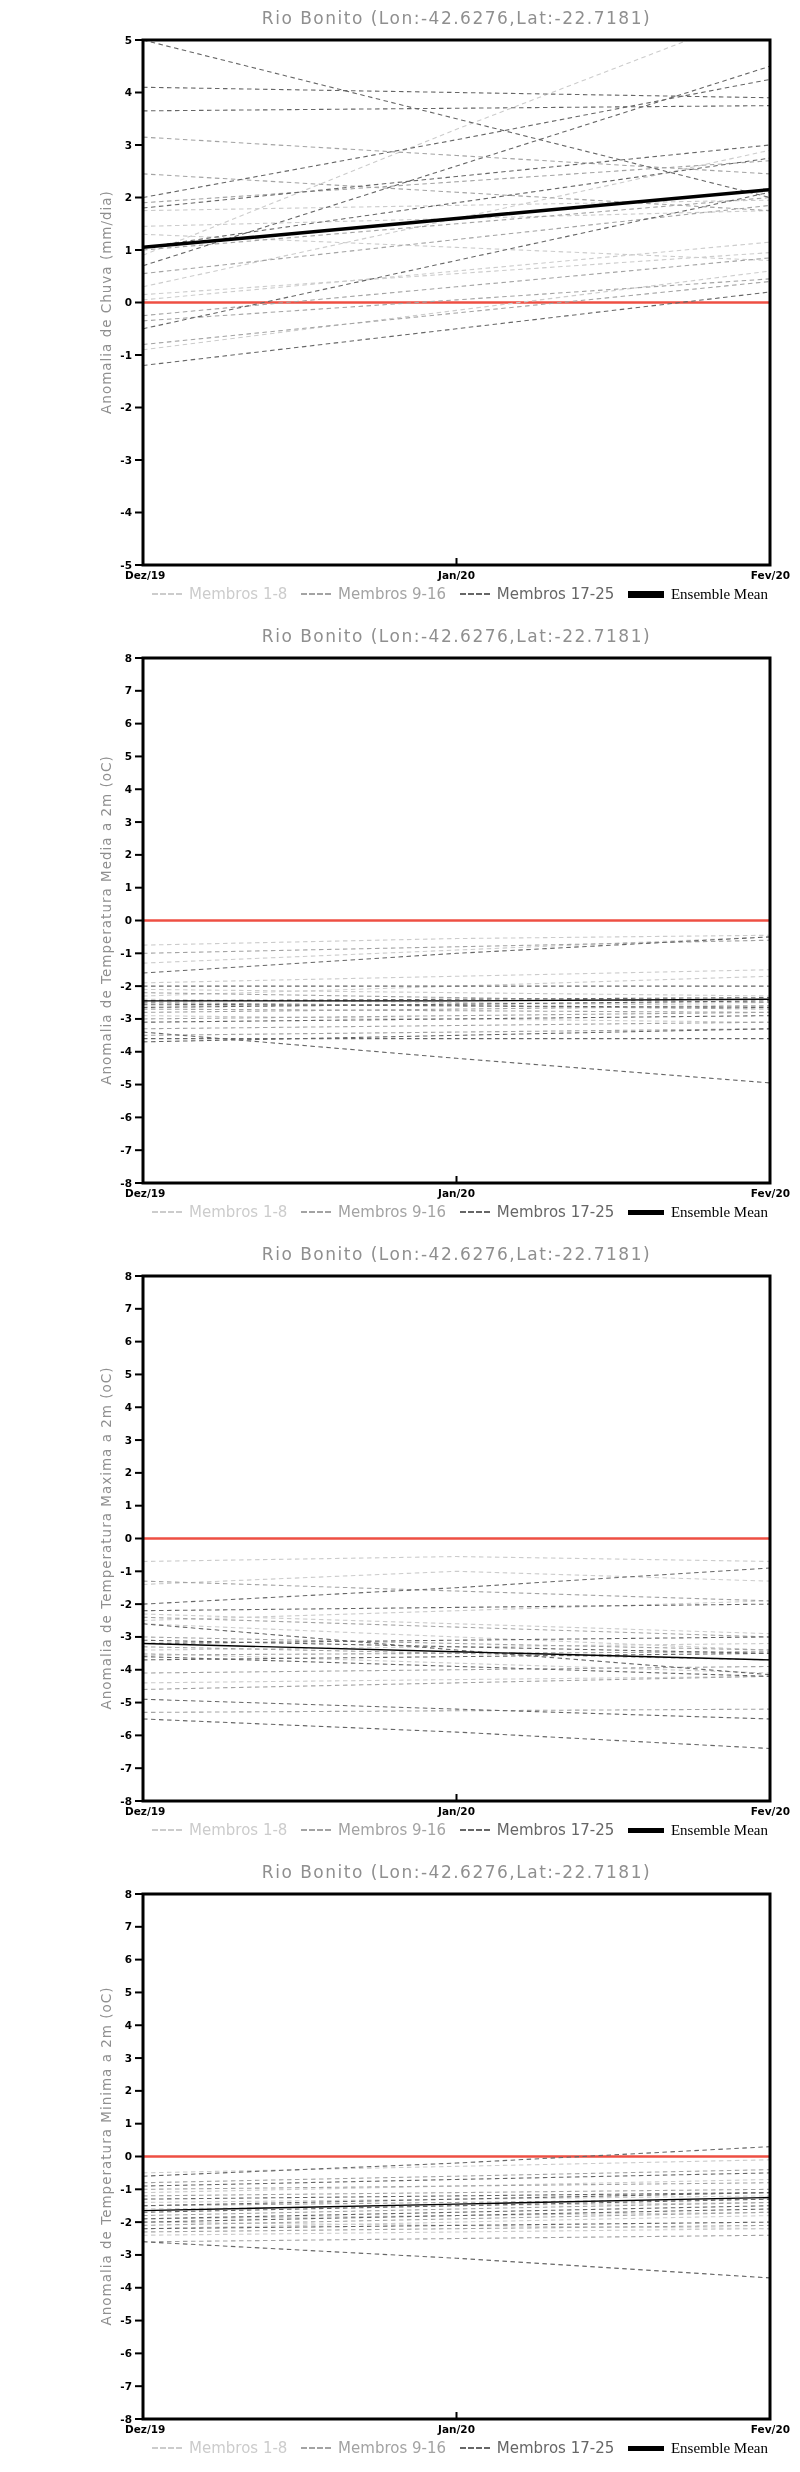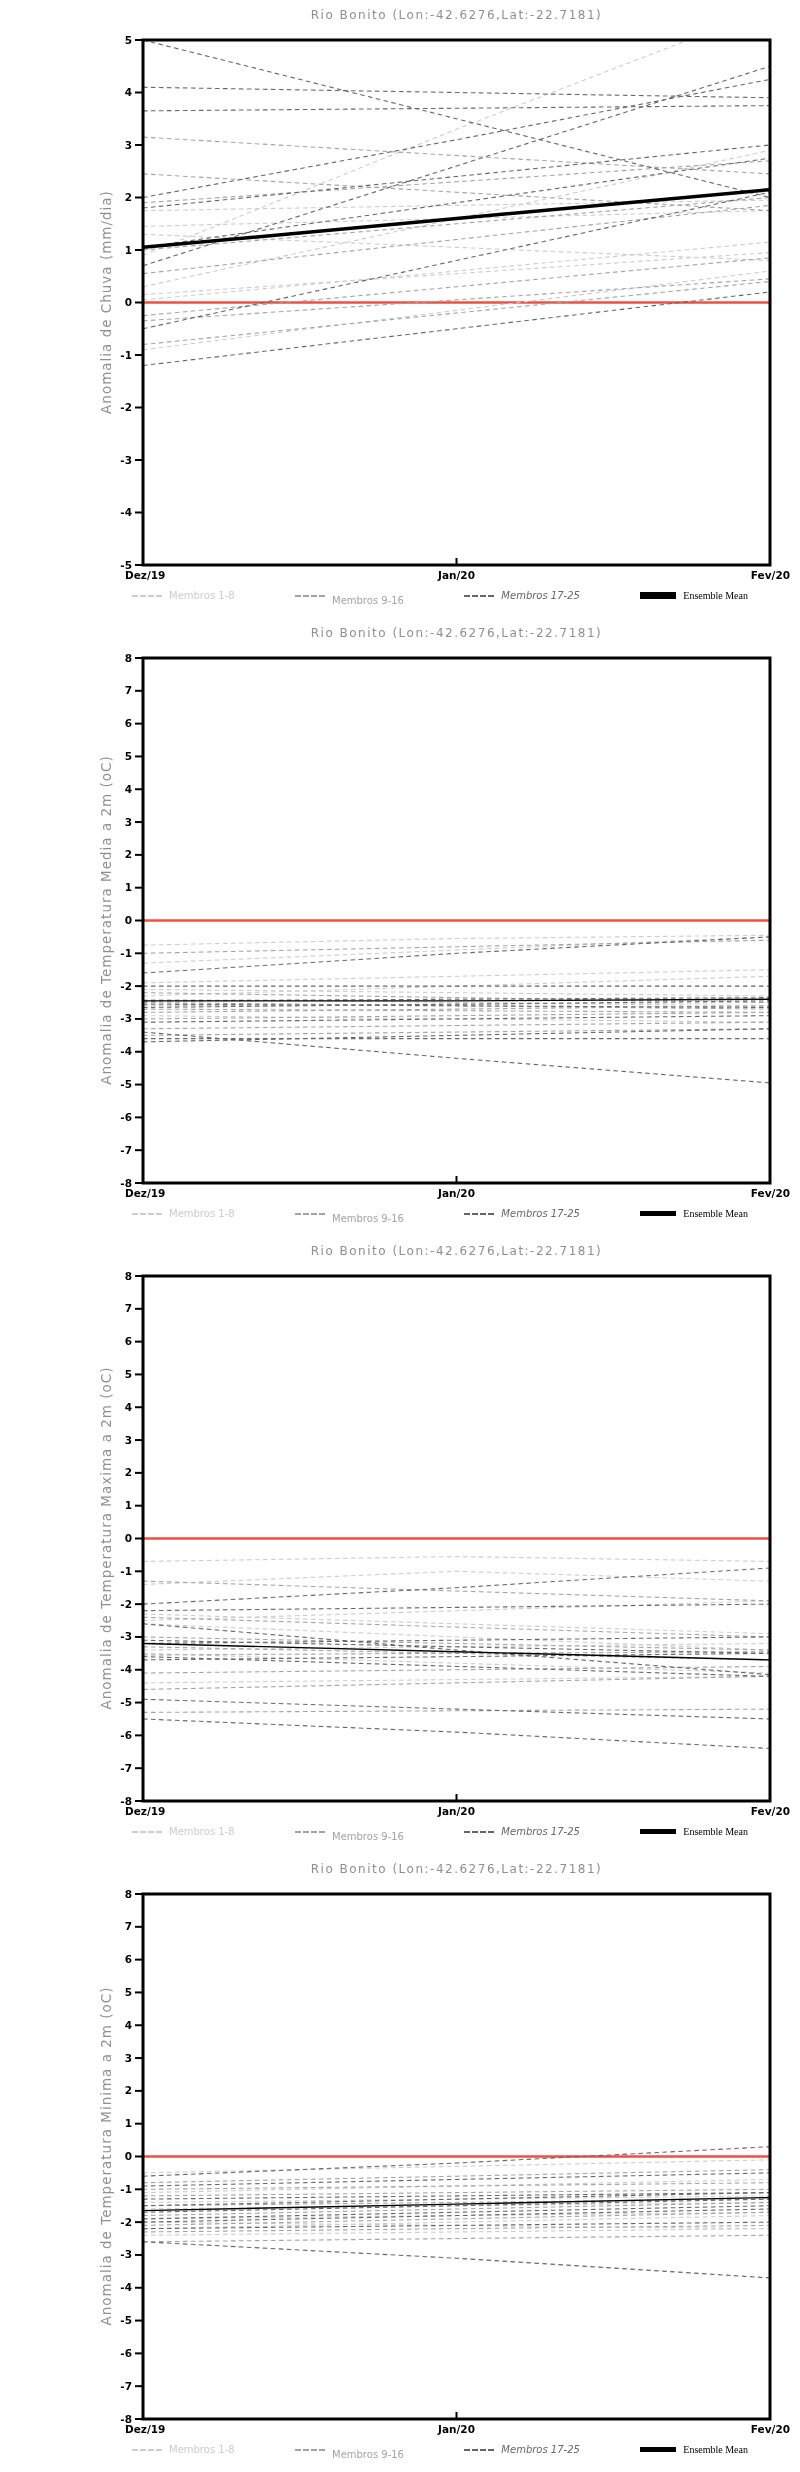--- a/index.html
+++ b/index.html
@@ -4,44 +4,44 @@
 <style>
   :root{
     --g1:#cccccc; --g2:#a3a3a3; --g3:#666666; --mean:#000000; --muted:#8f8f8f;
   }
   html,body{margin:0;padding:0;background:#ffffff;}
   body{width:800px;font-family:"DejaVu Sans", sans-serif;}
   .page{width:800px;height:2472px;position:relative;background:#fff;}
   .chart-block{position:relative;width:800px;height:618px;}
   .chart-title{
     position:absolute;top:8px;left:143px;width:627px;text-align:center;
-    font-size:12px;color:var(--muted);letter-spacing:1.5px;white-space:nowrap;
+    font-size:17px;color:var(--muted);letter-spacing:1.5px;white-space:nowrap;
   }
   .ylabel{
     position:absolute;top:302px;left:106px;
     transform:translate(-50%,-50%) rotate(-90deg);
     font-size:13.5px;color:var(--muted);white-space:nowrap;letter-spacing:1px;
   }
   svg.plot{position:absolute;left:0;top:0;}
   .tick{font-size:10.5px;font-weight:bold;fill:#000;font-family:"DejaVu Sans",sans-serif;}
   .xlab{font-size:10.5px;font-weight:bold;fill:#000;font-family:"DejaVu Sans",sans-serif;}
   .legend{
-    position:absolute;left:132px;top:585px;width:616px;
+    position:absolute;left:152px;top:585px;width:616px;
     display:flex;justify-content:space-between;align-items:center;
-    font-size:10px;white-space:nowrap;
+    font-size:15px;white-space:nowrap;
   }
   .legend-item{display:flex;align-items:center;gap:7px;}
   .sample{display:inline-block;width:30px;height:0;border-top:2px dashed #999;}
   .sample.s1{border-color:var(--g1);}
   .sample.s2{border-color:var(--g2);}
   .sample.s3{border-color:var(--g3);}
   .sample.smean{border-style:solid;border-color:var(--mean);}
   .lbl1{color:var(--g1);}
-  .lbl2{color:var(--g2);margin-top:10px;}
-  .lbl3{color:var(--g3);font-style:italic;}
+  .lbl2{color:var(--g2);}
+  .lbl3{color:var(--g3);}
   .lblmean{color:#000;font-family:Liberation Serif, serif;}
 </style>
 </head>
 <body>
 
 <div class="page">
 
   <section class="chart-block">
     <div class="chart-title">Rio Bonito (Lon:-42.6276,Lat:-22.7181)</div>
     <div class="ylabel">Anomalia de Chuva (mm/dia)</div>

